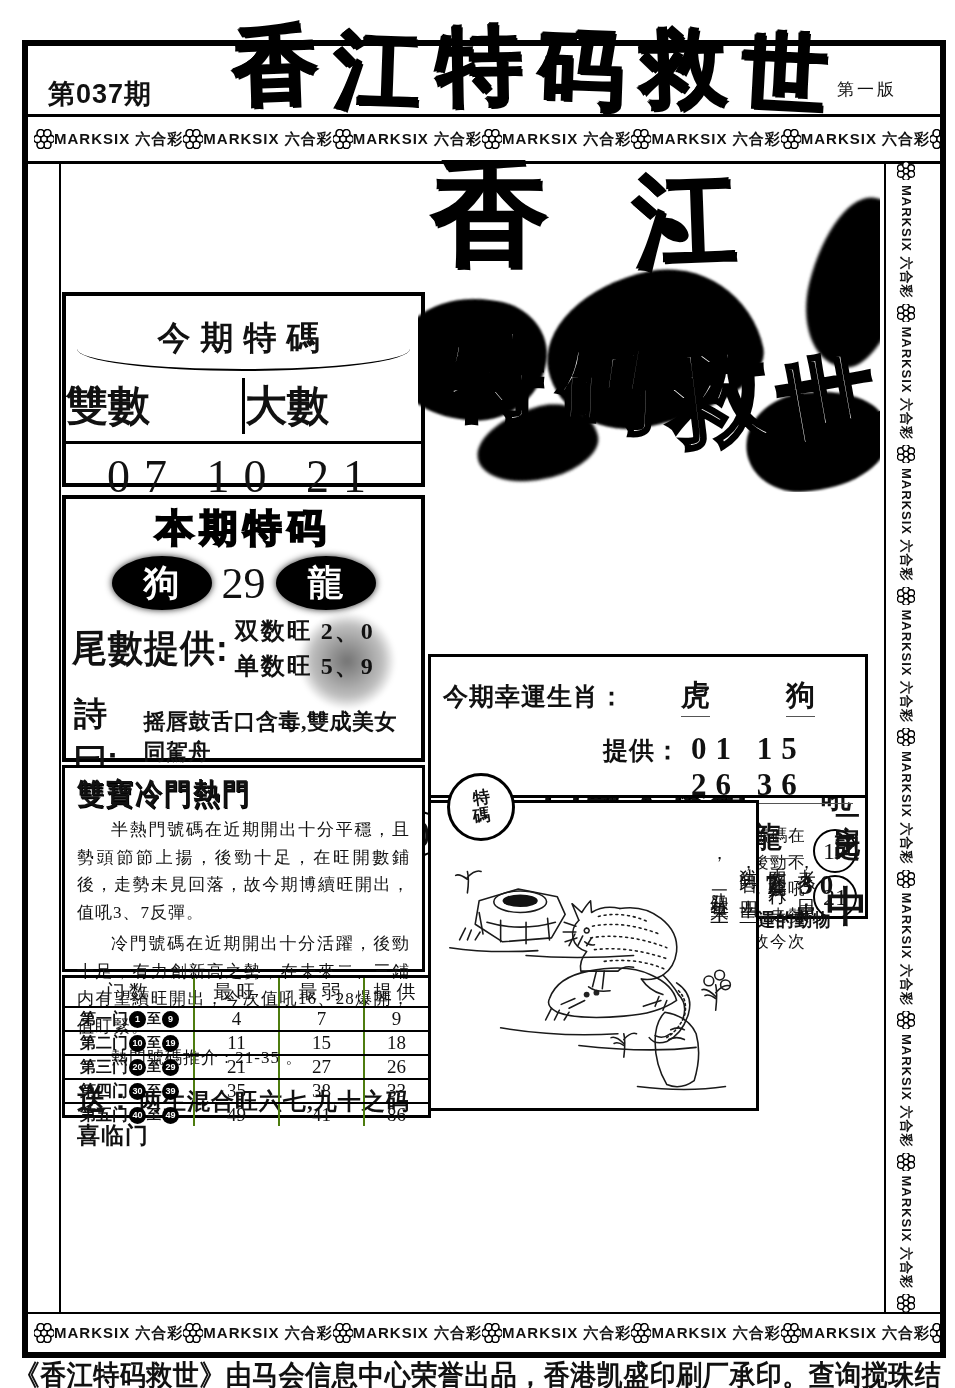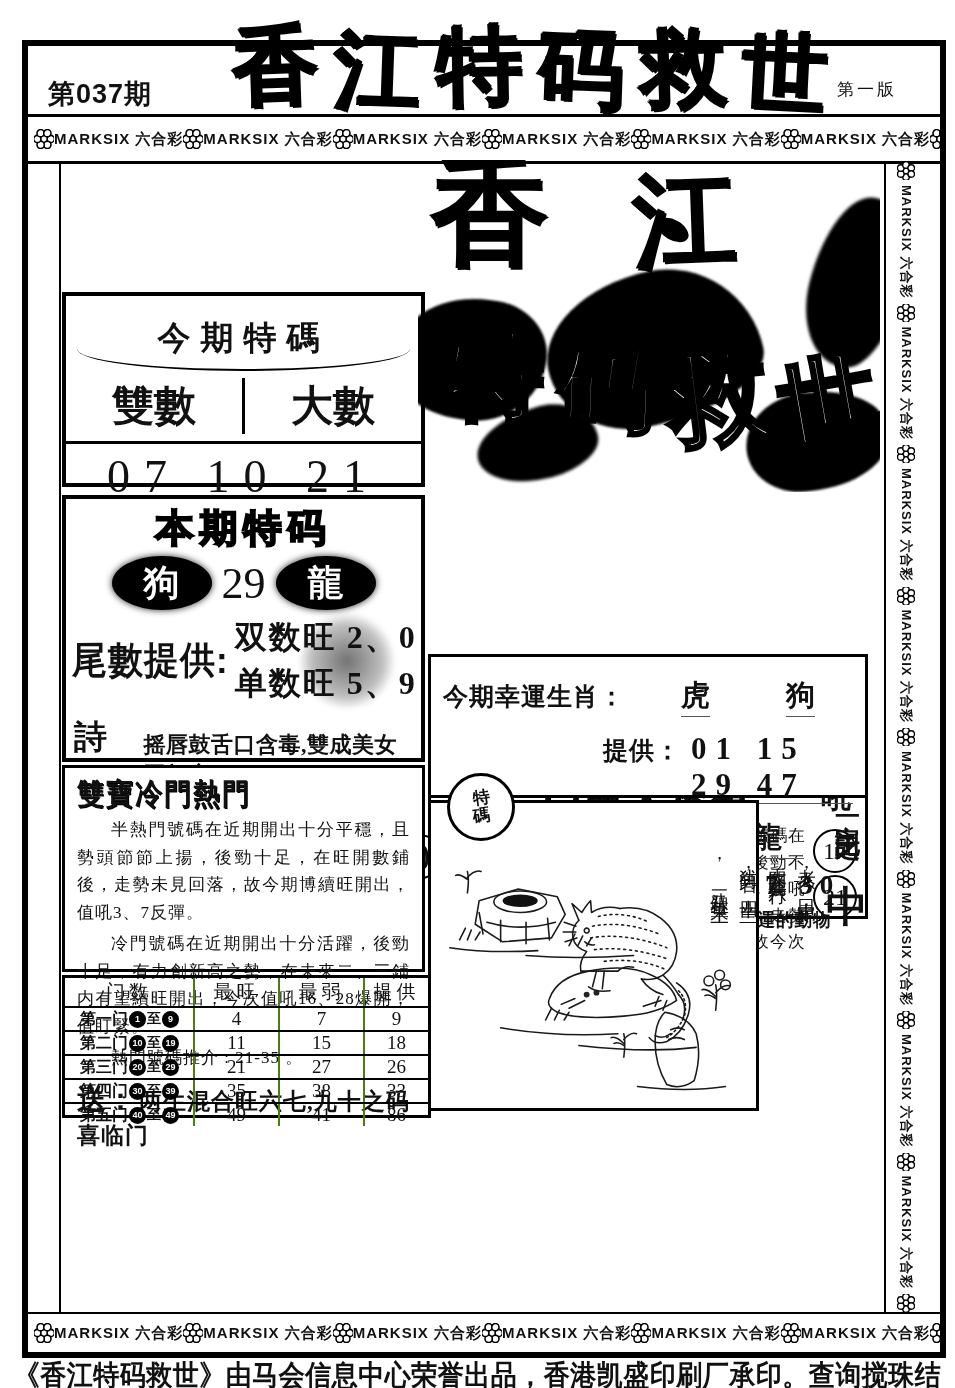--- a/index.html
+++ b/index.html
@@ -50,42 +50,42 @@
   
   .box{background:#fff;box-sizing:border-box;}
 
   
   .box1{left:62px;top:292px;width:363px;height:195px;border:4px solid #000;}
   .box1 .t{ text-align:center;font-weight:900;font-size:33px;letter-spacing:10px;margin-top:20px;
             font-family:"Liberation Serif",serif;}
   .box1 .arc{width:94%;height:24px;margin:-16px auto 0;border-bottom:2.5px solid #000;
              border-radius:0 0 100% 100%/0 0 44px 44px;}
   .box1 .cols{display:flex;height:70px;align-items:center;}
-  .box1 .cols div{flex:1;text-align:center;font-size:42px;font-weight:700;font-family:"Liberation Serif",serif;}
+  .box1 .cols div{flex:1;text-align:left;font-size:42px;font-weight:700;font-family:"Liberation Serif",serif;}
   .box1 .cols div:last-child{border-left:3.5px solid #000;}
   .box1 .rule{border-top:3.5px solid #000;}
   .box1 .nums{text-align:center;font-size:46px;letter-spacing:14px;font-family:"Liberation Serif",serif;
               padding-top:6px;}
 
   
   .box2{left:62px;top:495px;width:363px;height:267px;border:4px solid #000;position:relative;}
   .box2 .t{text-align:center;font-size:38px;font-weight:900;letter-spacing:6px;margin-top:4px;
            color:#fff;-webkit-text-stroke:2.2px #000;font-family:"Liberation Sans",sans-serif;}
   .zrow{display:flex;align-items:center;justify-content:center;gap:10px;margin-top:2px;}
   .zoval{width:100px;height:54px;background:#000;border-radius:50%;color:#fff;display:flex;
          align-items:center;justify-content:center;font-size:36px;font-weight:700;
          box-shadow:0 0 7px rgba(0,0,0,.85);}
   .zrow .mid{font-size:44px;font-family:"Liberation Serif",serif;}
   .tailrow{display:flex;align-items:center;margin:4px 0 0 6px;position:relative;}
   .smudge{position:absolute;left:210px;top:-18px;width:130px;height:130px;z-index:0;
           background:radial-gradient(closest-side,rgba(0,0,0,.55),rgba(0,0,0,.25) 55%,transparent 75%);
           filter:blur(2px);}
   .taillabel{font-size:35px;font-weight:900;letter-spacing:1px;z-index:1;transform:scaleY(1.08);}
   .tailvals{z-index:1;margin-left:6px;font-family:"Liberation Serif",serif;font-weight:700;}
-  .tailvals div{font-size:32px;line-height:1.45;letter-spacing:2px;}
+  .tailvals div{font-size:24px;line-height:1.45;letter-spacing:2px;}
   .poemrow{display:flex;align-items:center;margin:8px 4px 0 8px;}
   .poemrow .pl{font-size:33px;font-weight:900;}
   .poemrow .pv{font-size:22px;font-weight:700;font-family:"Liberation Serif",serif;margin-left:4px;letter-spacing:0.5px;}
   .provrow{display:flex;align-items:center;margin:10px 0 0 16px;}
   .provrow .pl{font-size:31px;font-weight:900;letter-spacing:4px;}
   .provrow .ovnum{font-size:38px;font-family:"Liberation Serif",serif;border:2px solid #000;
                   border-radius:50%;padding:0 14px;margin-left:28px;transform:rotate(-2deg);}
 
   
   .box3{left:62px;top:765px;width:363px;height:207px;border:3.5px solid #000;padding:8px 12px;}
@@ -557,21 +557,21 @@
 <div class="abs box lbox">
   <div class="lrow">
     <span class="llabel">今期幸運生肖：</span>
     <span class="lz">
       <span class="lval">虎</span>
       <span class="lval">狗</span>
     </span>
   </div>
   <div class="lrow lprov">
     <span class="llabel">提供：</span>
-    <span class="lval">01 15 29 47</span>
+    <span class="lval">01 15 26 36</span>
   </div>
   <div class="lrow lcolor">
     <span class="llabel">今期幸運色波：</span>
     <span class="lval">蛇防龍</span>
   </div>
   <div class="lrow lnum">
     <span class="llabel">今期心水號碼：</span>
     <span class="lval">24 29 47 30</span>
   </div>
   <div class="jpline">今期太平紳士送你一句话：欲錢去買財運的動物</div>

